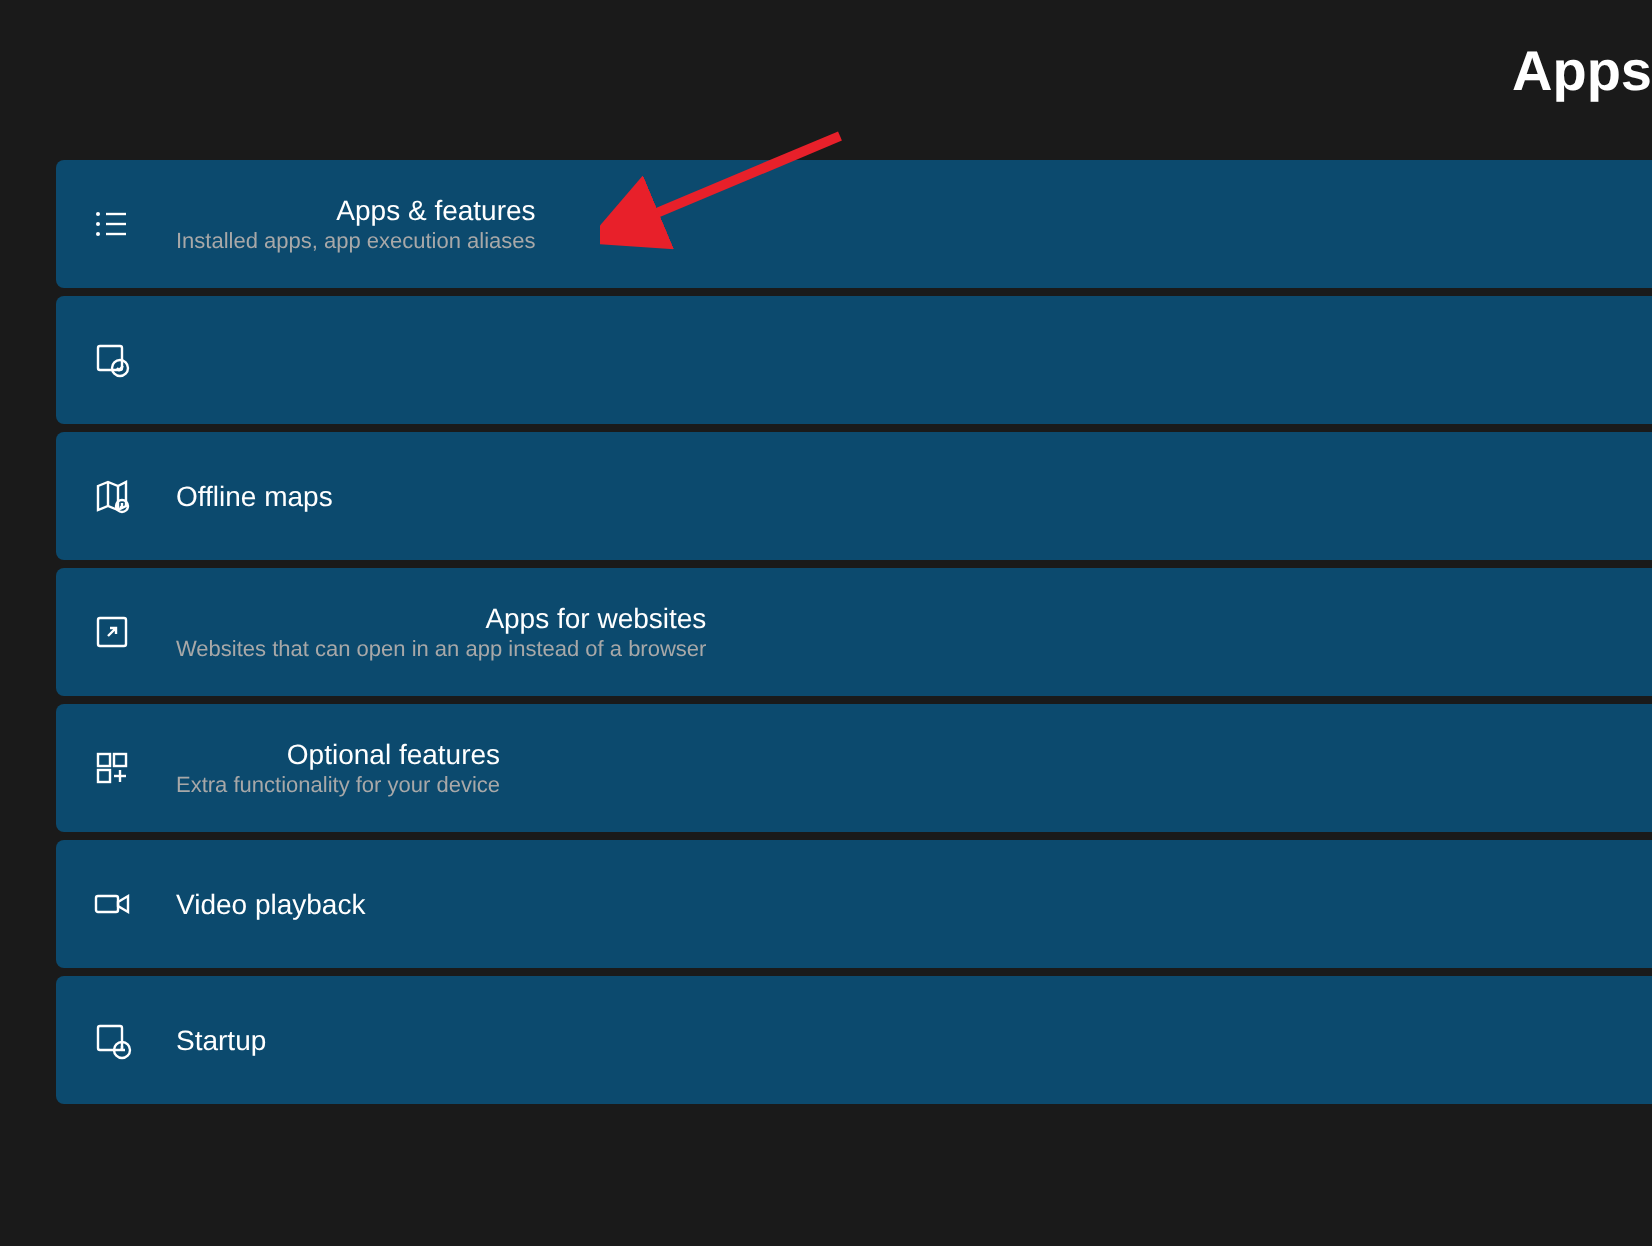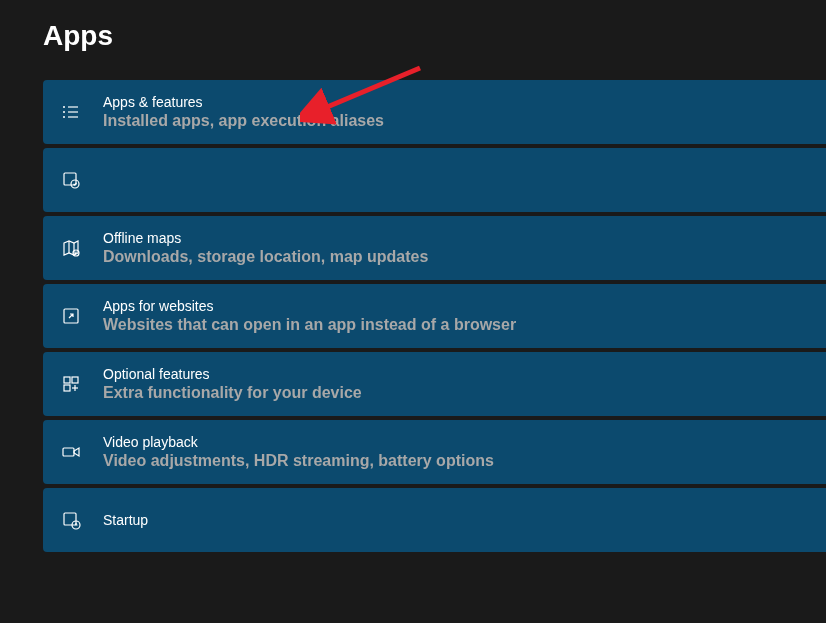--- a/index.html
+++ b/index.html
@@ -5,21 +5,22 @@
     * { margin: 0; padding: 0; box-sizing: border-box; }
     body {
       background: #1a1a1a;
       color: #ffffff;
       font-family: "Segoe UI", -apple-system, sans-serif;
       width: 826px;
       height: 623px;
       overflow: hidden;
     }
     .page {
-      padding: 20px 0 0 43px;
+      padding: 20px 0 0 28px;
+      text-align: right;
     }
     .page-title {
       font-size: 28px;
       font-weight: 600;
       margin-bottom: 28px;
     }
     .settings-list {
       display: flex;
       flex-direction: column;
       gap: 4px;
@@ -53,23 +54,23 @@
       display: flex;
       flex-direction: column;
       gap: 2px;
     }
     .item-title {
       font-size: 14px;
       font-weight: 400;
       color: #ffffff;
     }
     .item-desc {
-      font-size: 16px;
+      font-size: 11px;
       color: #a8a8a8;
-      font-weight: 700;
+      font-weight: 400;
     }
     .arrow-annotation {
       position: absolute;
       top: 60px;
       left: 300px;
       pointer-events: none;
     }
   </style>
 </head>
 <body>
@@ -114,21 +115,20 @@
             <path d="M3 5 L8 3 L13 5 L17 3 V15 L13 17 L8 15 L3 17 Z"></path>
             <line x1="8" y1="3" x2="8" y2="15"></line>
             <line x1="13" y1="5" x2="13" y2="17"></line>
             <circle cx="15" cy="15" r="3"></circle>
             <path d="M15 13.5 v3 M13.5 15 h3" stroke-width="0"></path>
             <path d="M15 13.5 l0 1.5 l-1 1"></path>
           </svg>
       </span>
       <div class="text-block">
         <div class="item-title">Offline maps</div>
-        <div class="item-desc">Downloads, storage location, map updates</div>
       </div>
     </div>
 
     <div class="settings-item">
       <span class="icon-wrap">
         <svg viewBox="0 0 20 20">
             <rect x="3" y="3" width="14" height="14" rx="1"></rect>
             <path d="M8 12 L12 8 M9 8 H12 V11"></path>
           </svg>
       </span>
@@ -156,21 +156,20 @@
 
     <div class="settings-item">
       <span class="icon-wrap">
         <svg viewBox="0 0 20 20">
             <rect x="2" y="6" width="11" height="8" rx="1"></rect>
             <path d="M13 9 L18 6 V14 L13 11 Z"></path>
           </svg>
       </span>
       <div class="text-block">
         <div class="item-title">Video playback</div>
-        <div class="item-desc">Video adjustments, HDR streaming, battery options</div>
       </div>
     </div>
 
     <div class="settings-item">
       <span class="icon-wrap">
         <svg viewBox="0 0 20 20">
             <rect x="3" y="3" width="12" height="12" rx="1"></rect>
             <circle cx="15" cy="15" r="4"></circle>
             <path d="M15 13 v2 h1.5"></path>
           </svg>

